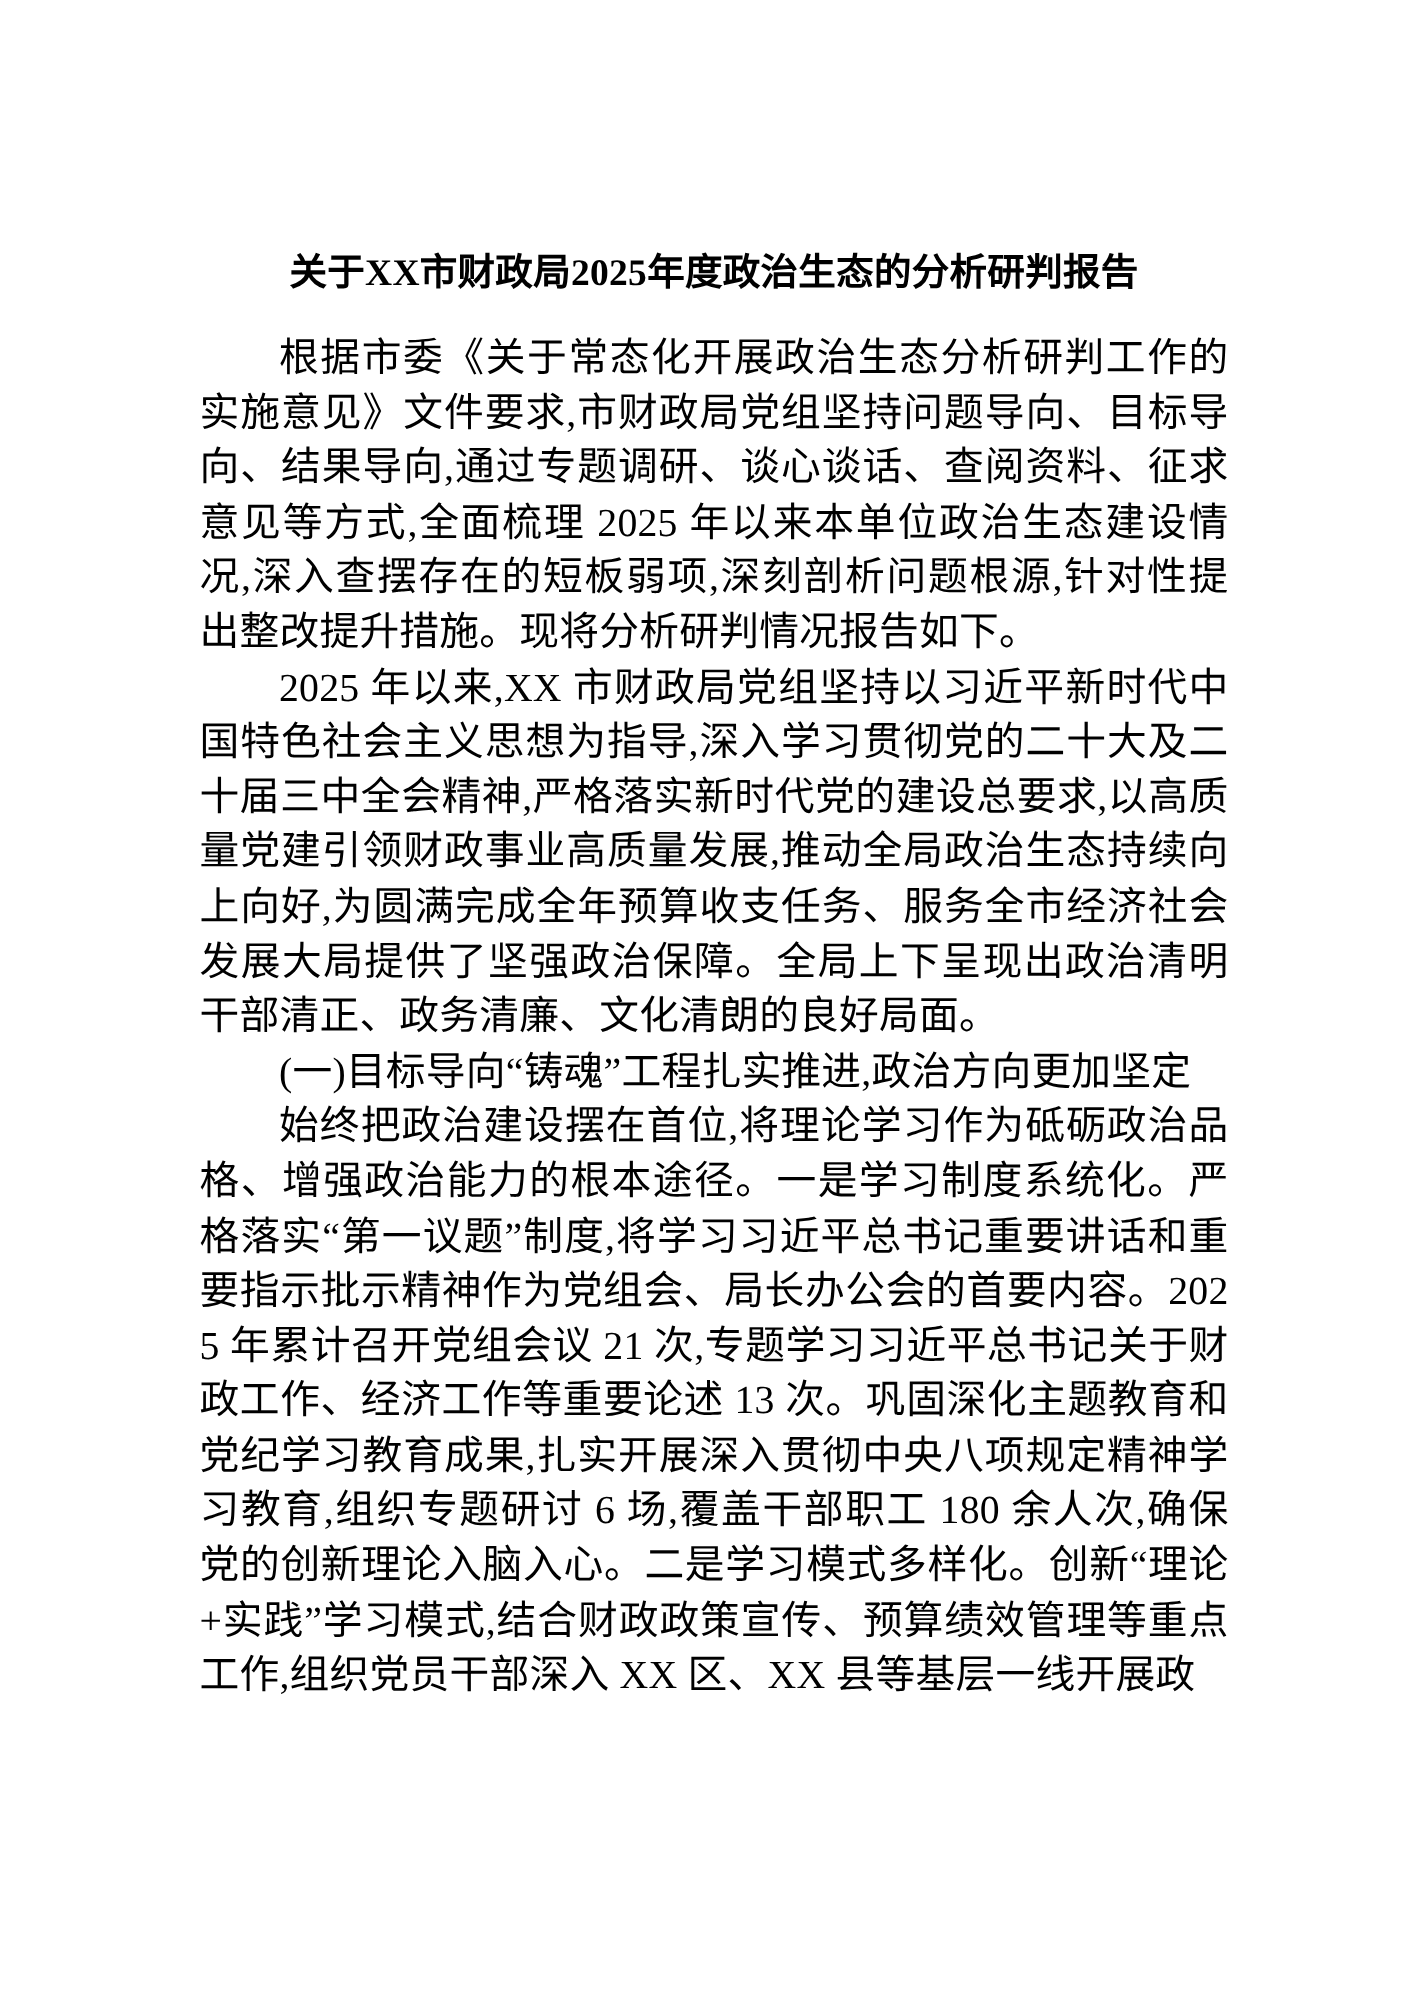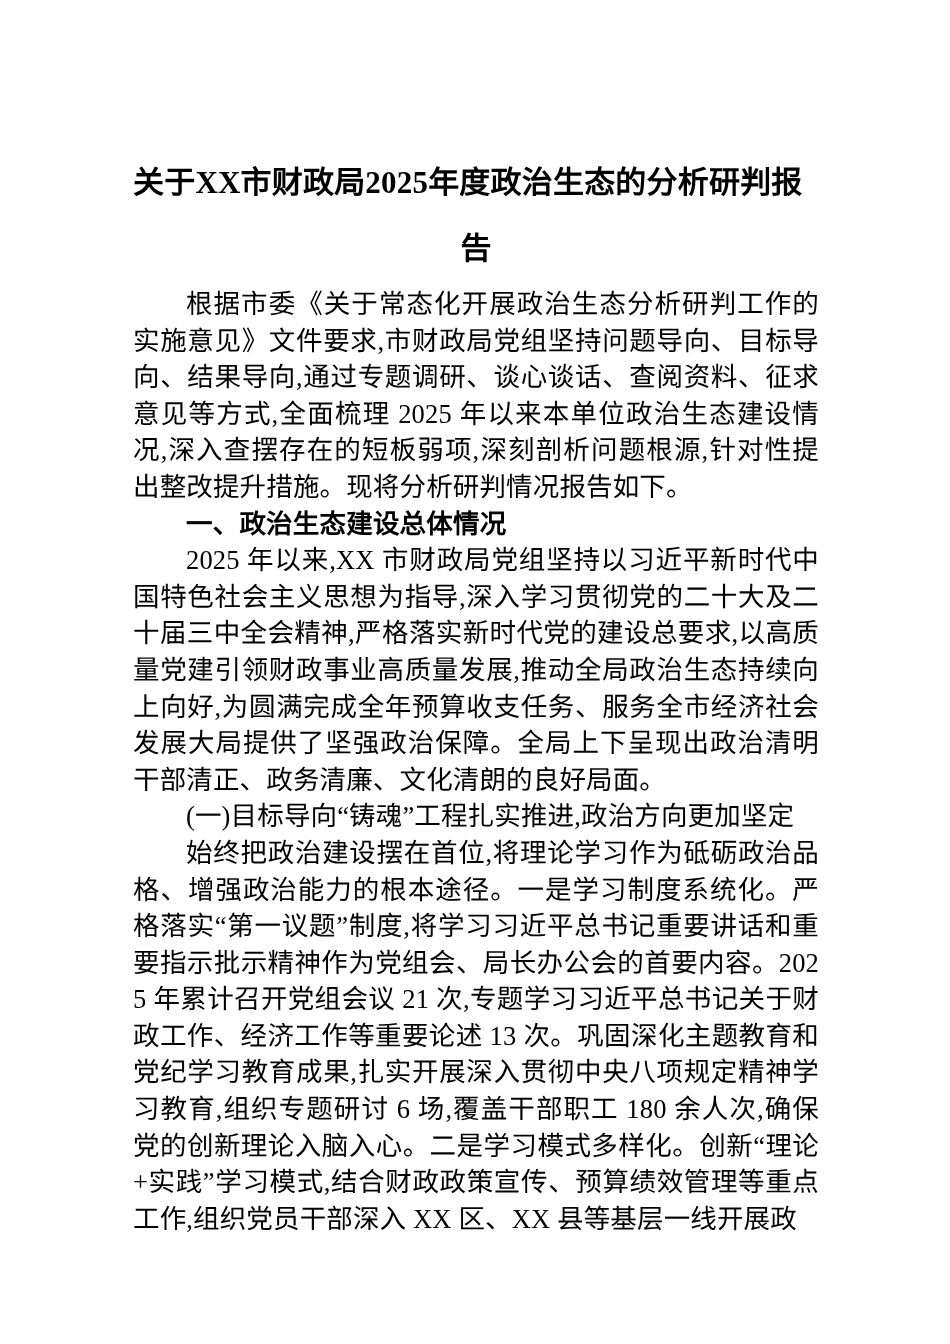--- a/index.html
+++ b/index.html
@@ -28,21 +28,21 @@
     position: absolute;
     left: 133px;
     top: 150px;
     width: 686px;
   }
 
   
   .doc-title {
     font-family: "Liberation Serif", "DejaVu Serif", serif;
     font-weight: bold;
-    font-size: 31px;
+    font-size: 25px;
     line-height: 66px;
     text-align: left;
     letter-spacing: 0.2px;
     margin: 0 0 4px 0;
     text-align-last: center;
   }
 
   
   .para {
     font-family: "Liberation Serif", "DejaVu Serif", serif;
@@ -90,21 +90,20 @@
 </head>
 <body>
 
 <div class="page" style="background: rgb(255, 255, 255); color: rgb(0, 0, 0);">
   <div class="doc-body">
 
     <h1 class="doc-title" id="doc-title">关于XX市财政局2025年度政治生态的分析研判报告</h1>
 
     <p class="para">根据市委《关于常态化开展政治生态分析研判工作的实施意见》文件要求,市财政局党组坚持问题导向、目标导向、结果导向,通过专题调研、谈心谈话、查阅资料、征求意见等方式,全面梳理 2025 年以来本单位政治生态建设情况,深入查摆存在的短板弱项,深刻剖析问题根源,针对性提出整改提升措施。现将分析研判情况报告如下。</p>
 
-    <p class="heading-1">一、政治生态建设总体情况</p>
 
     <p class="para">2025 年以来,XX 市财政局党组坚持以习近平新时代中国特色社会主义思想为指导,深入学习贯彻党的二十大及二十届三中全会精神,严格落实新时代党的建设总要求,以高质量党建引领财政事业高质量发展,推动全局政治生态持续向上向好,为圆满完成全年预算收支任务、服务全市经济社会发展大局提供了坚强政治保障。全局上下呈现出政治清明干部清正、政务清廉、文化清朗的良好局面。</p>
 
     <p class="heading-2">(一)目标导向“铸魂”工程扎实推进,政治方向更加坚定</p>
 
     <p class="para">始终把政治建设摆在首位,将理论学习作为砥砺政治品格、增强政治能力的根本途径。一是学习制度系统化。严格落实“第一议题”制度,将学习习近平总书记重要讲话和重要指示批示精神作为党组会、局长办公会的首要内容。2025 年累计召开党组会议 21 次,专题学习习近平总书记关于财政工作、经济工作等重要论述 13 次。巩固深化主题教育和党纪学习教育成果,扎实开展深入贯彻中央八项规定精神学习教育,组织专题研讨 6 场,覆盖干部职工 180 余人次,确保党的创新理论入脑入心。二是学习模式多样化。创新“理论+实践”学习模式,结合财政政策宣传、预算绩效管理等重点工作,组织党员干部深入 XX 区、XX 县等基层一线开展政</p>
 
   </div>
 </div>
 

